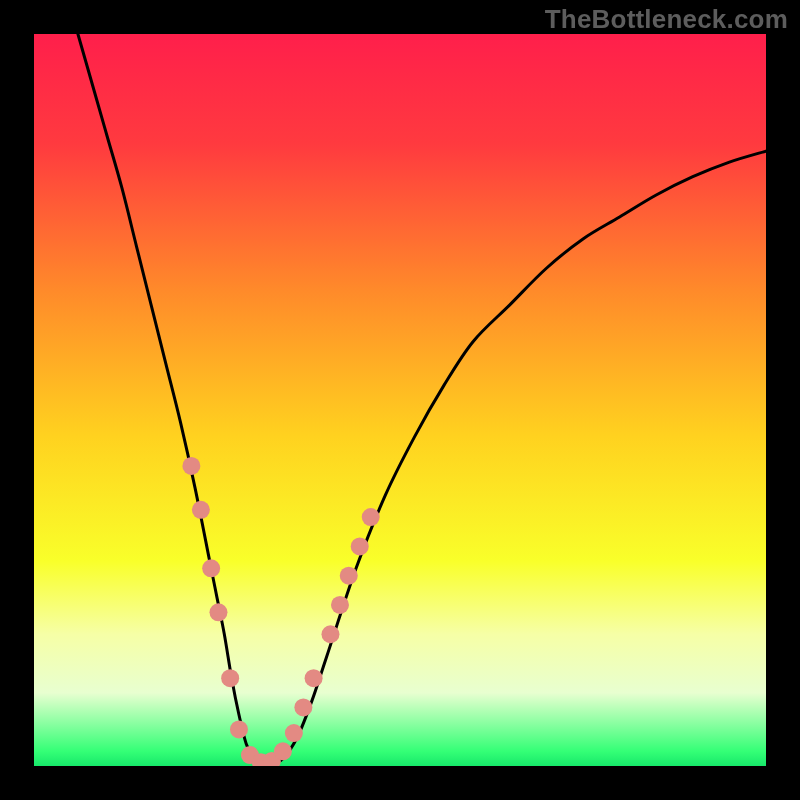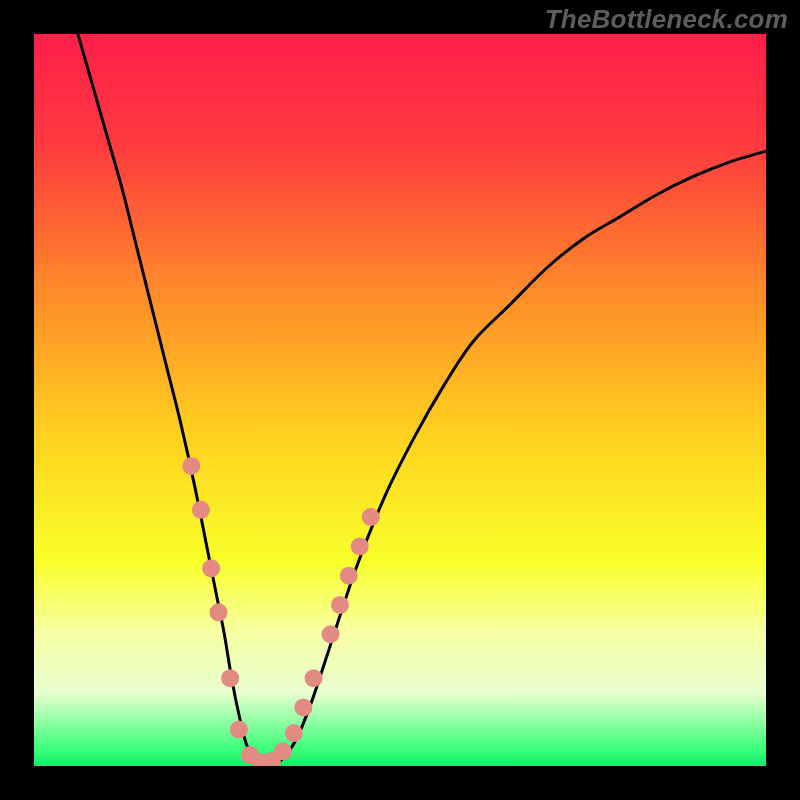--- a/index.html
+++ b/index.html
@@ -28,21 +28,20 @@
   }
   .watermark {
     position: absolute;
     top: 4px;
     right: 12px;
     font-family: Arial, Helvetica, sans-serif;
     font-size: 26px;
     font-weight: 600;
     color: #5d5d5d;
     letter-spacing: 0.2px;
-    font-style: italic;
   }
   svg.curve {
     position: absolute;
     left: 0;
     top: 0;
     width: 732px;
     height: 732px;
   }
 </style>
 </head>

